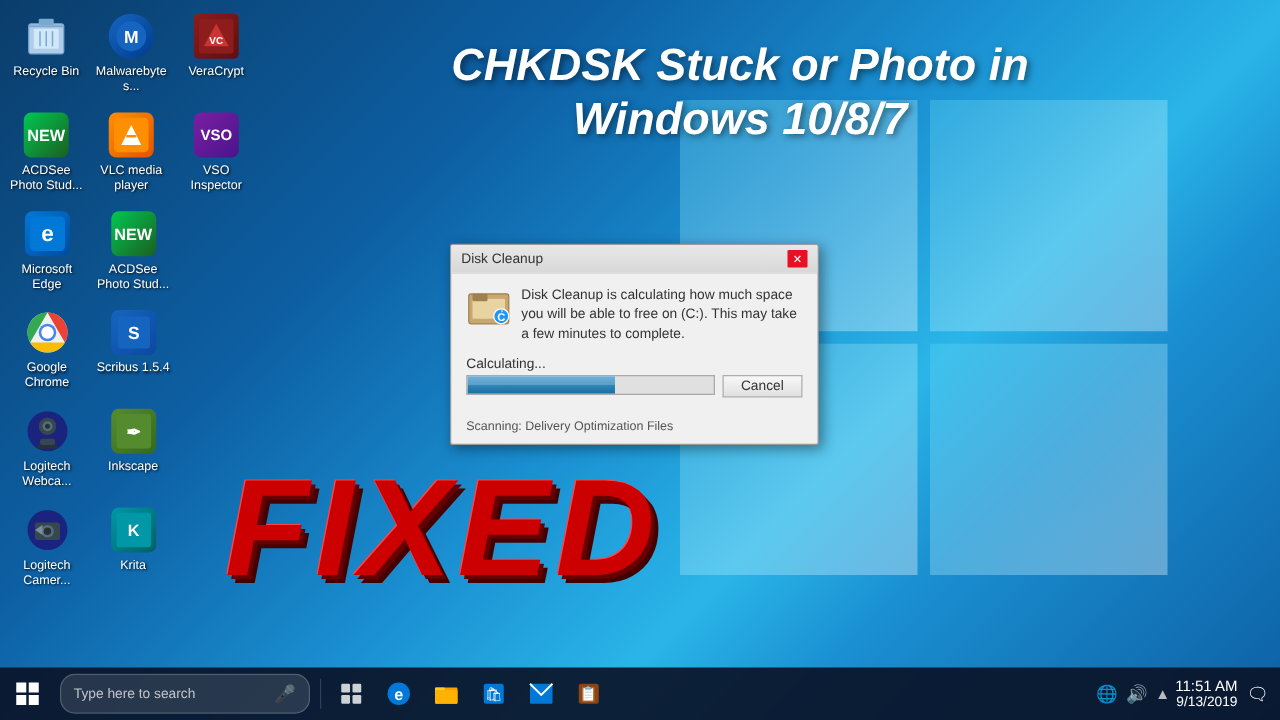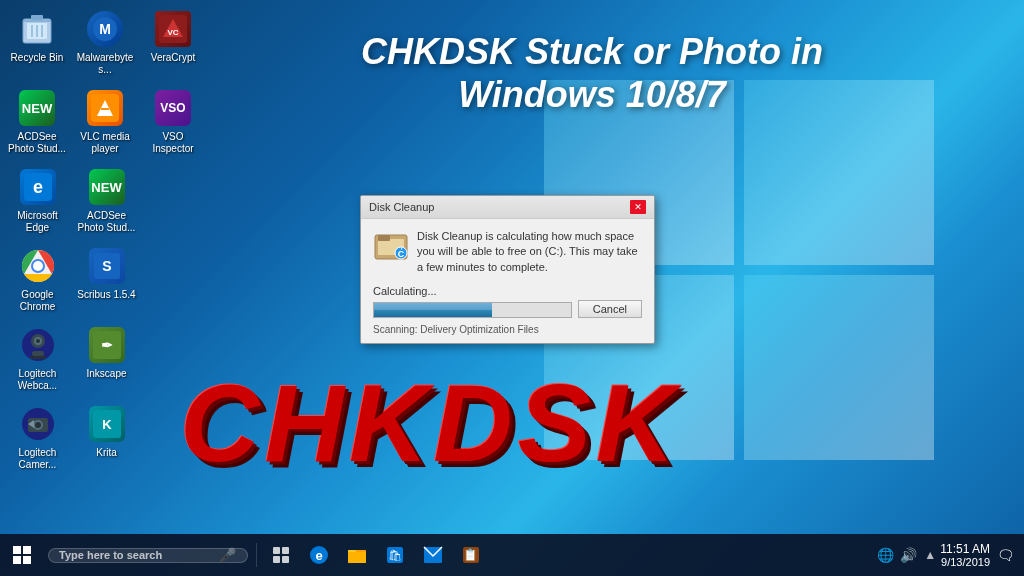--- a/index.html
+++ b/index.html
@@ -190,23 +190,23 @@
     }
 
     .progress-label {
       font-size: 11px;
       color: #333;
       margin-bottom: 3px;
     }
 
     .progress-bar-container {
       display: flex;
-      align-items: flex-end;
+      align-items: flex-start;
       gap: 6px;
-      margin-bottom: 6px;
+      margin-bottom: 18px;
     }
 
     .progress-bar-bg {
       flex: 1;
       height: 16px;
       background: #e0e0e0;
       border: 1px solid #aaa;
       position: relative;
       overflow: hidden;
     }
@@ -277,22 +277,21 @@
 
     .search-bar {
       display: flex;
       align-items: center;
       background: rgba(255,255,255,0.12);
       border: 1px solid rgba(255,255,255,0.2);
       border-radius: 12px;
       padding: 3px 10px;
       width: 200px;
       margin-left: 4px;
-      height: 15px;
-      font-weight: bold;
+      height: 32px;
     }
 
     .search-text {
       font-size: 11px;
       color: rgba(255,255,255,0.7);
       flex: 1;
     }
 
     .search-mic {
       font-size: 14px;
@@ -401,21 +400,21 @@
     <div class="win-pane tr"></div>
     <div class="win-pane bl"></div>
     <div class="win-pane br"></div>
   </div>
 
   <div id="heading">
     <div>CHKDSK Stuck or Photo in</div>
     <div>Windows 10/8/7</div>
   </div>
 
-  <div id="fixed-text">CHKDSK</div>
+  <div id="fixed-text">FIXED</div>
 
   <div id="icons-area">
 
     <div style="display:flex; gap:4px; margin-bottom:2px;">
       <div class="desktop-icon">
         <div class="icon-img">
           <svg width="36" height="36" viewBox="0 0 36 36">
             <rect x="4" y="8" width="28" height="24" rx="2" fill="#b0cce8" stroke="#7ba8d0" stroke-width="1"></rect>
             <rect x="8" y="12" width="20" height="16" rx="1" fill="#d0e8f8"></rect>
             <rect x="12" y="4" width="12" height="5" rx="1" fill="#7ba8d0"></rect>

